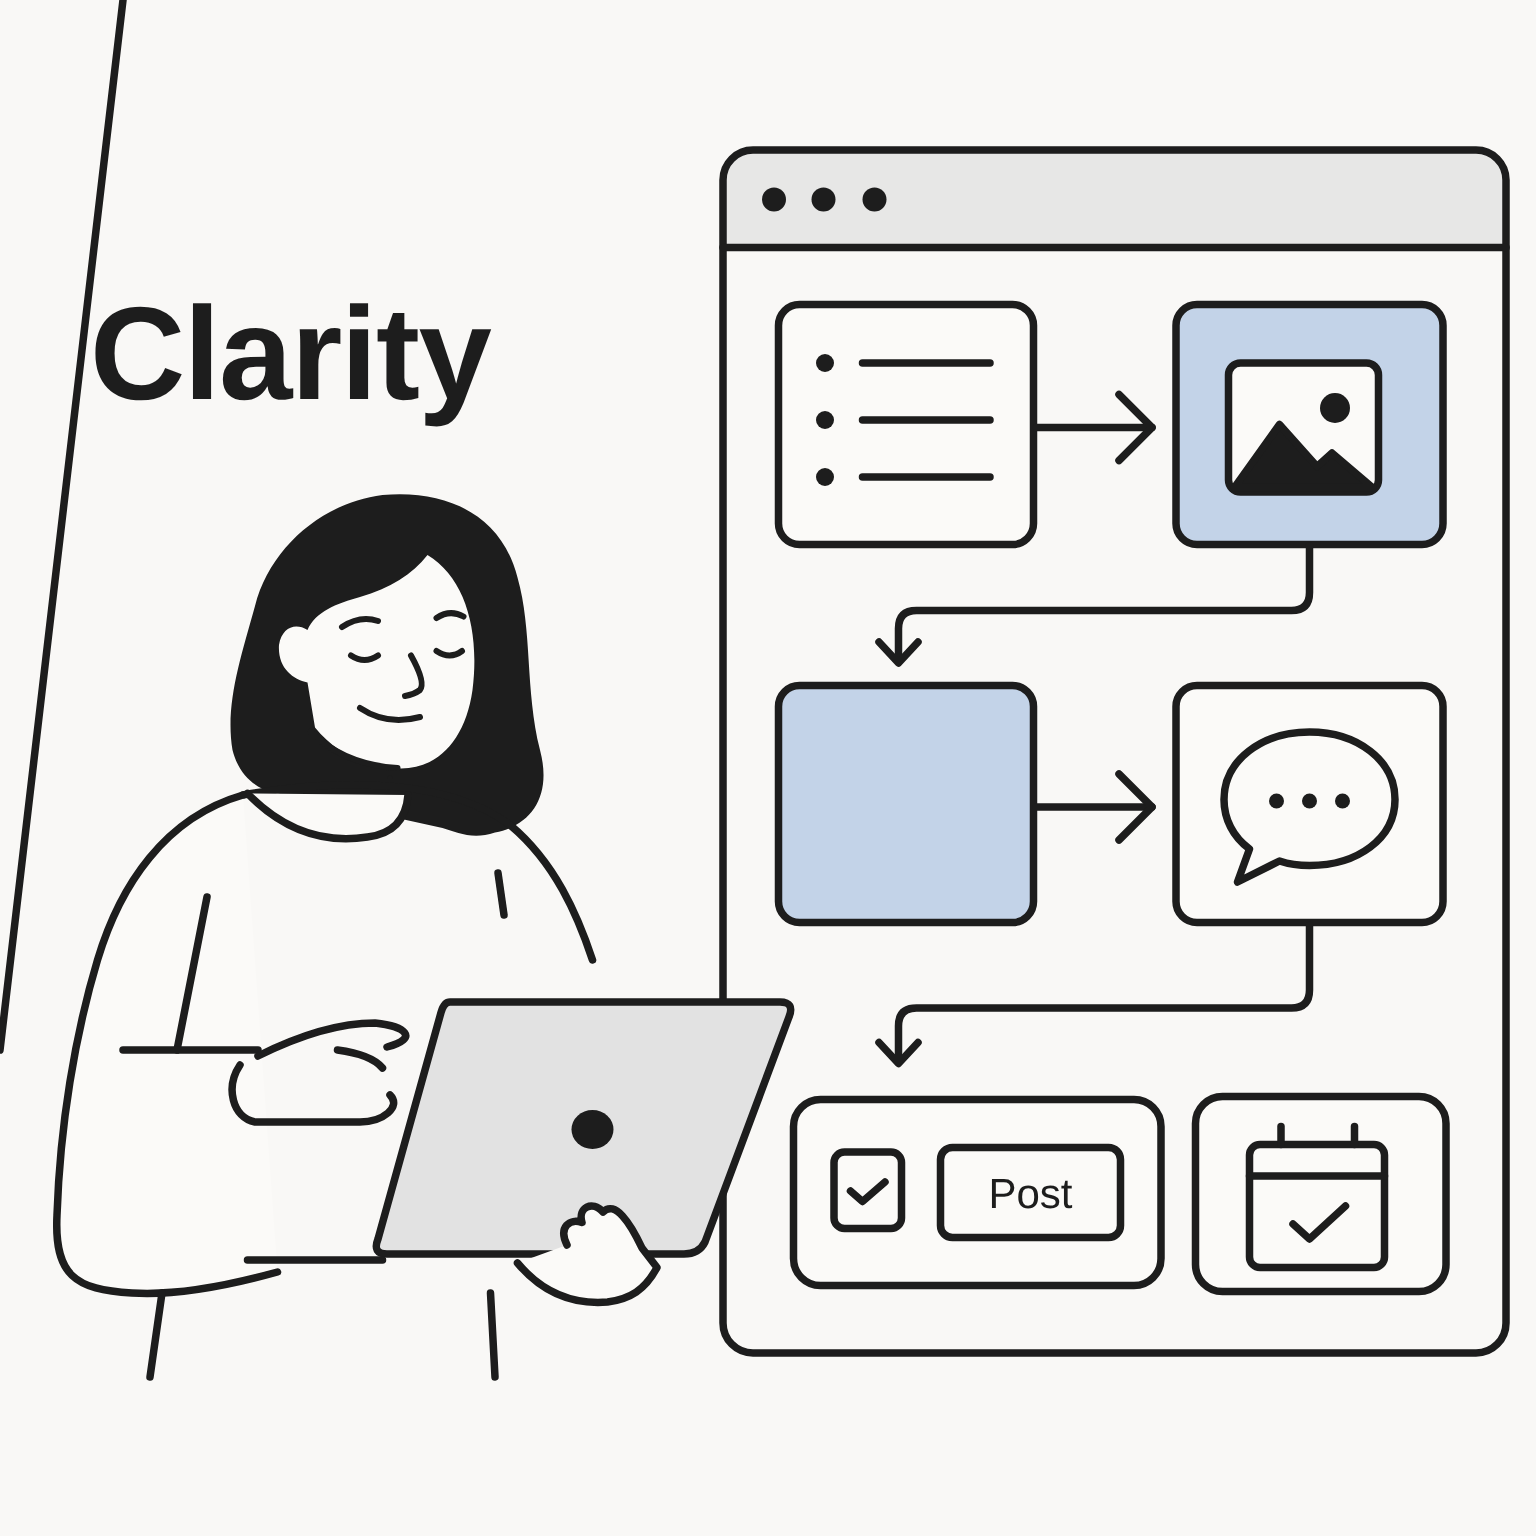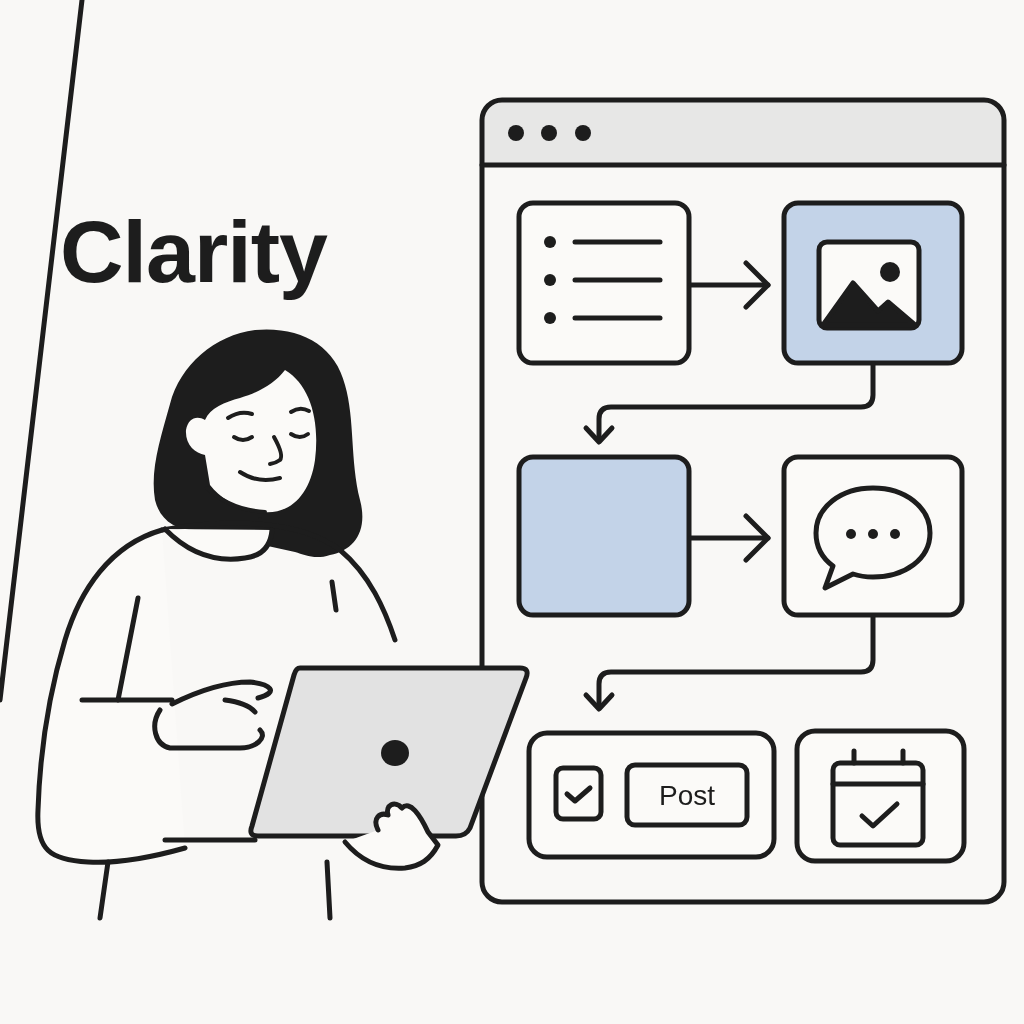--- a/index.html
+++ b/index.html
@@ -1,17 +1,17 @@
 <!DOCTYPE html>
 <html><head>
 <meta charset="utf-8">
 <style>
   html, body { margin:0; padding:0; }
   body { width:1024px; height:1024px; background:#f9f8f6; position:relative; overflow:hidden; font-family:"Liberation Sans", sans-serif; }
-  .title { position:absolute; left:60px; top:201px; font-size:88px; font-weight:bold; color:#1d1d1d; letter-spacing:-1px; font-family:"Liberation Sans", sans-serif; }
+  .title { position:absolute; left:60px; top:185px; font-size:88px; font-weight:bold; color:#1d1d1d; letter-spacing:-1px; font-family:"Liberation Sans", sans-serif; }
   svg.art { position:absolute; left:0; top:0; }
   .post-label { font-family:"Liberation Sans", sans-serif; font-size:28px; fill:#1d1d1d; }
 </style>
 </head>
 <body>
 
 <div class="title">Clarity</div>
 
 <svg class="art" width="1024" height="1024" viewBox="0 0 1024 1024">
   <g fill="none" stroke="#1d1d1d" stroke-width="5" stroke-linecap="round" stroke-linejoin="round">

